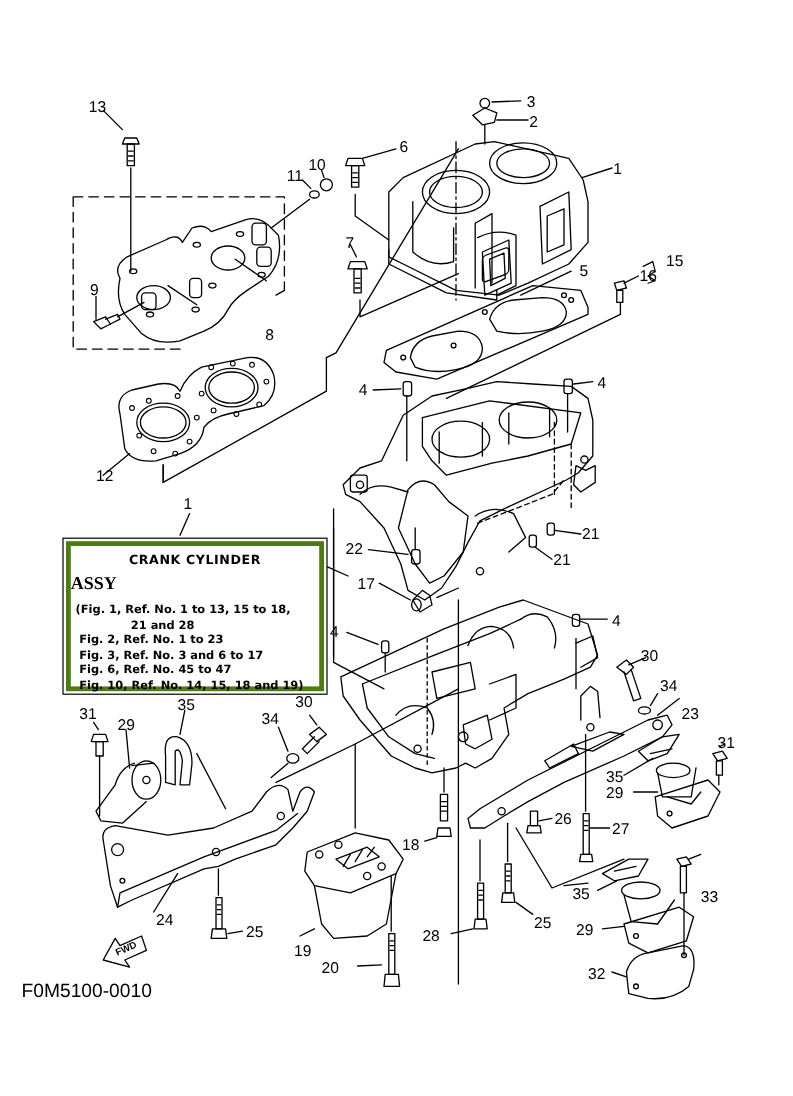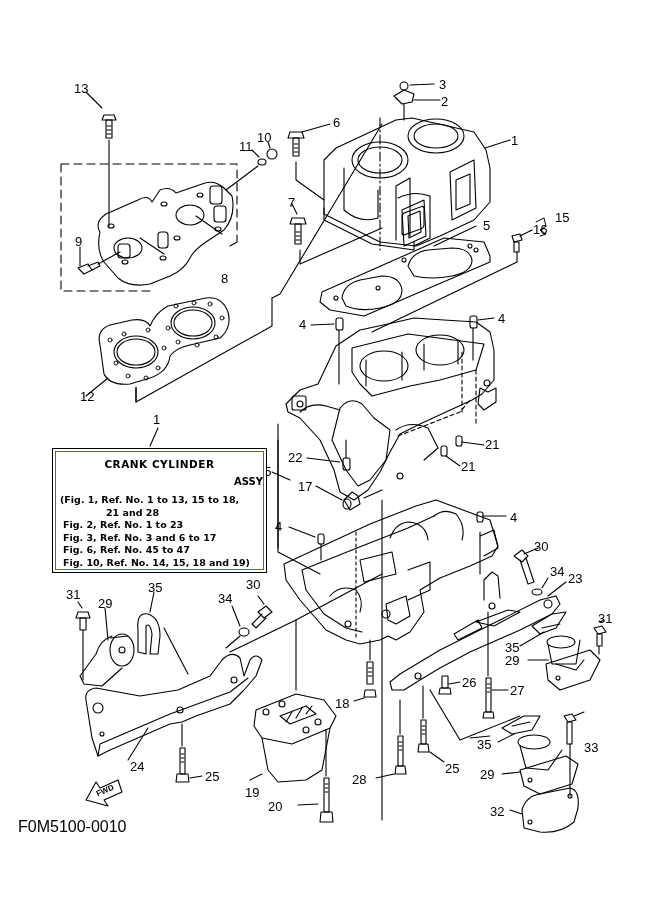--- a/index.html
+++ b/index.html
@@ -2,25 +2,25 @@
 <html><head>
   <meta charset="utf-8">
   <style>
     html, body { margin: 0; padding: 0; background: #ffffff; }
     body { width: 661px; height: 913px; position: relative; overflow: hidden;
            font-family: "Liberation Sans", sans-serif; color: #000; }
     #diagram { position: absolute; left: 0; top: 0; width: 661px; height: 913px; }
     .callout { position: absolute; font-family: "Liberation Sans", sans-serif;
                font-size: 13px; line-height: 13px; color: #000; white-space: nowrap; }
     .infobox { position: absolute; left: 55px; top: 451px; width: 207px; height: 117px;
-               border: 1px solid #4d7c0f; box-shadow: 0 0 0 2px #fff, 0 0 0 3px #000;
+               border: 4px solid #4d7c0f; box-shadow: 0 0 0 2px #fff, 0 0 0 3px #000;
                background: #fff; font-family: "DejaVu Sans", sans-serif; font-weight: bold;
                font-size: 9.5px; }
     .infobox .title { text-align: center; margin-top: 6px; font-size: 10.5px; letter-spacing: 0.5px; }
-    .infobox .sub { text-align: right; margin-top: 6px; font-size: 10px; }
+    .infobox .sub { text-align: left; margin-top: 6px; font-size: 15px; font-family: Liberation Serif, serif; }
     .infobox .lines { margin-top: 7px; padding-left: 4px; line-height: 12.5px; }
     .infobox .lines div { white-space: nowrap; }
     .infobox .lines .indent { padding-left: 46px; }
     .infobox .lines .ind1 { padding-left: 3px; }
     .figcode { position: absolute; left: 18px; top: 818px; font-size: 16px;
                font-family: "Liberation Sans", sans-serif; }
   </style>
 </head>
 <body>
 
@@ -445,21 +445,21 @@
 <div class="callout" style="left:555px; top:211px;">15</div>
 <div class="callout" style="left:257px; top:465px;">15</div>
 <div class="callout" style="left:533px; top:223px;text-align:center;">16</div>
 <div class="callout" style="left:298px; top:480px;">17</div>
 <div class="callout" style="left:335px; top:697px;">18</div>
 <div class="callout" style="left:245px; top:786px;">19</div>
 <div class="callout" style="left:268px; top:800px;">20</div>
 <div class="callout" style="left:485px; top:438px;">21</div>
 <div class="callout" style="left:461px; top:460px;">21</div>
 <div class="callout" style="left:288px; top:451px;">22</div>
-<div class="callout" style="left:568px; top:572px;">23</div>
+<div class="callout" style="left:568px; top:588px;">23</div>
 <div class="callout" style="left:130px; top:760px;">24</div>
 <div class="callout" style="left:205px; top:770px;">25</div>
 <div class="callout" style="left:445px; top:762px;">25</div>
 <div class="callout" style="left:462px; top:676px;">26</div>
 <div class="callout" style="left:510px; top:684px;">27</div>
 <div class="callout" style="left:352px; top:773px;">28</div>
 <div class="callout" style="left:98px; top:597px;">29</div>
 <div class="callout" style="left:505px; top:654px;">29</div>
 <div class="callout" style="left:480px; top:768px;">29</div>
 <div class="callout" style="left:246px; top:578px;">30</div>

